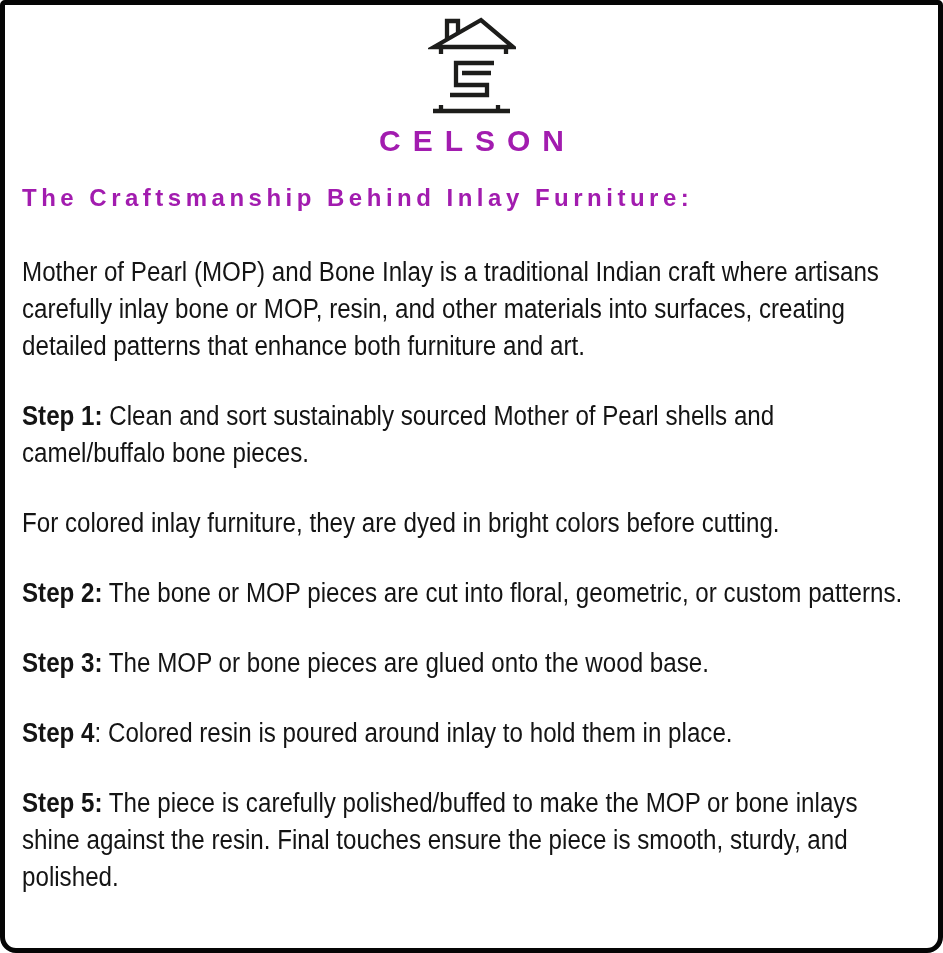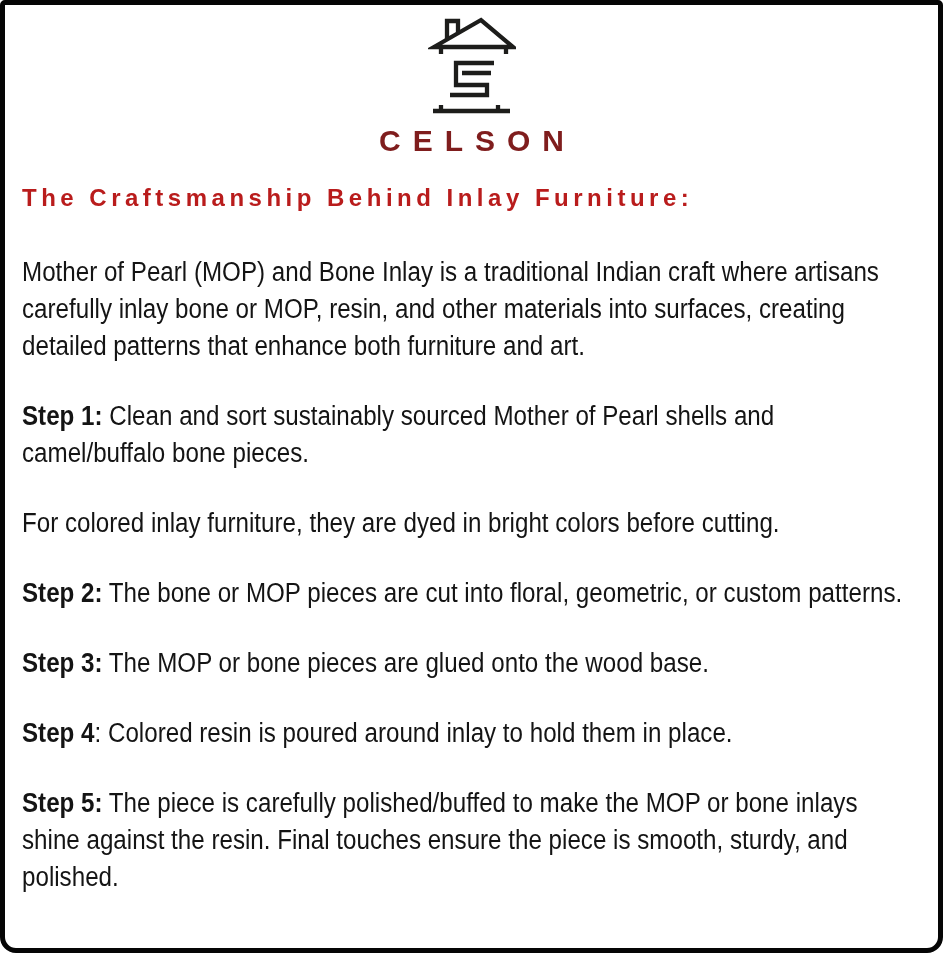--- a/index.html
+++ b/index.html
@@ -26,30 +26,30 @@
   .logo {
     display: block;
     margin: 5px auto 0 auto;
   }
   .brand-name {
     margin-top: 11px;
     font-size: 30px;
     font-weight: 700;
     letter-spacing: 12px;
     padding-left: 12px; 
-    color: #7f1d1d;
+    color: #a21caf;
     line-height: 32px;
   }
   .heading {
     margin: 27px 18px 16px 17px;
     font-size: 24px;
     font-weight: 700;
     letter-spacing: 4.5px;
     line-height: 28px;
-    color: #b91c1c;
+    color: #a21caf;
   }
   .content {
     margin: 42px 0 0 17px;
     width: 1005px;
     transform: scaleX(0.895);
     transform-origin: left top;
     font-size: 27px;
     line-height: 37px;
     color: #141414;
   }

